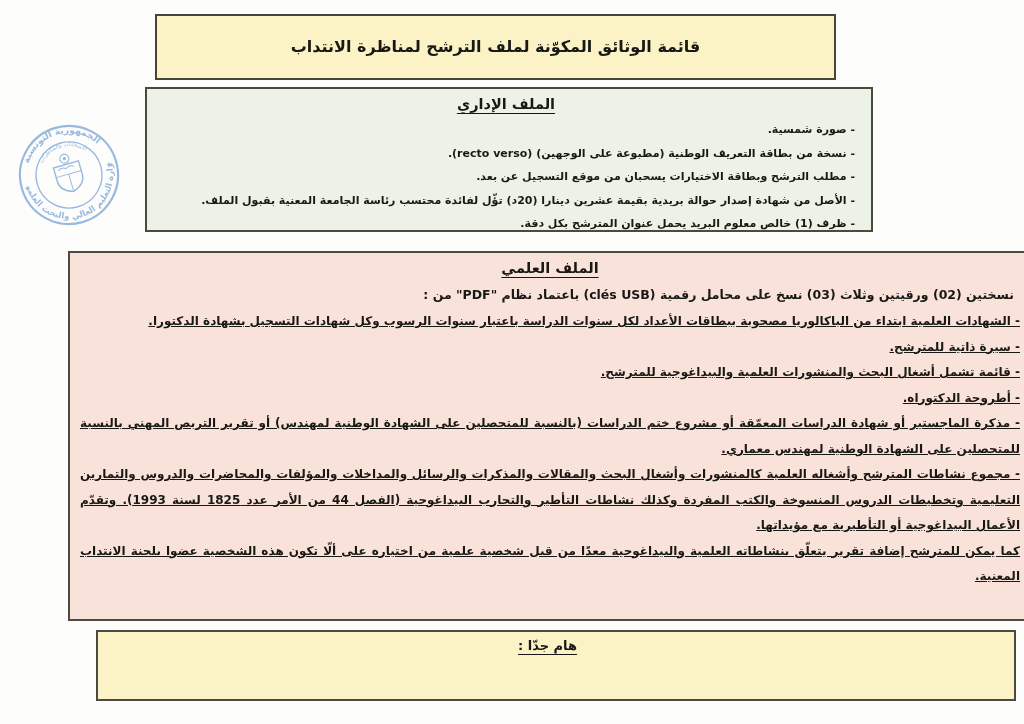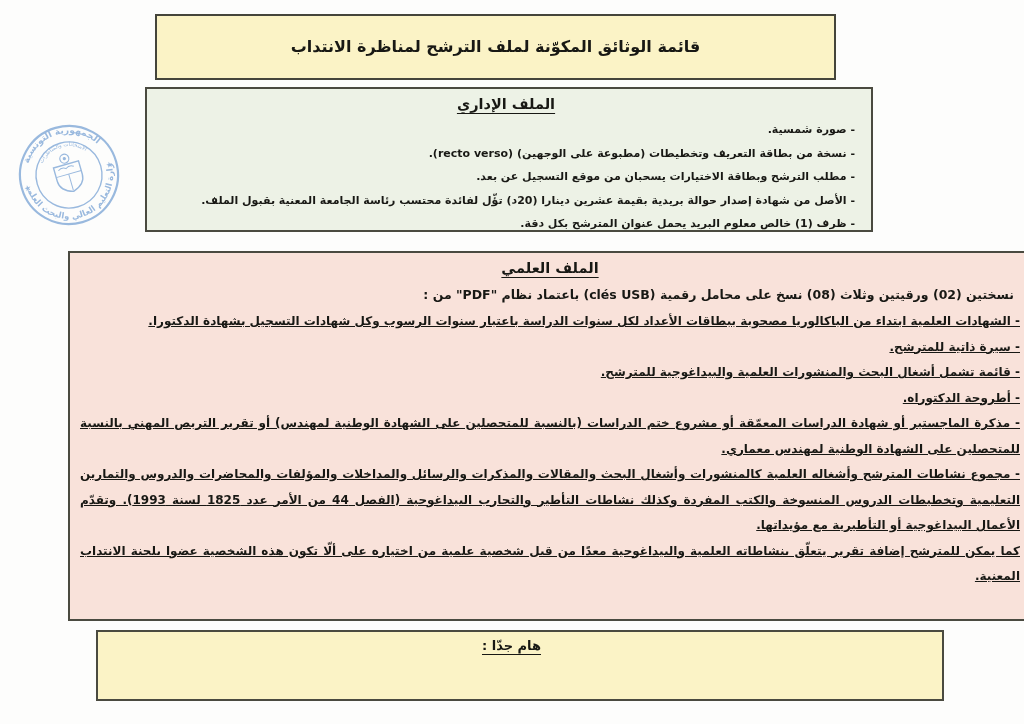--- a/index.html
+++ b/index.html
@@ -21,21 +21,21 @@
     left:145px;top:87px;width:728px;height:145px;
     background:#edf2e6;border:2px solid #4a4a40;
     padding:5px 16px 4px 10px;direction:rtl;
   }
   .sci-box{
     left:68px;top:251px;width:967px;height:370px;
     background:#f9e2da;border:2px solid #4a4a40;
     padding:5px 13px 4px 10px;direction:rtl;
   }
   .imp-box{
-    left:96px;top:630px;width:848px;height:71px;
+    left:96px;top:630px;width:920px;height:71px;
     background:#fbf3c6;border:2px solid #4a4a40;
     padding:4px 27px 4px 10px;direction:rtl;
   }
   .box-heading{
     text-align:center;font-weight:bold;font-size:14.5px;
     text-decoration:underline;text-underline-offset:4px;
     margin:2px 0 6px 0;
   }
   .admin-box .item{
     font-size:11px;font-weight:bold;line-height:23.5px;margin:0;
@@ -62,21 +62,21 @@
 </head>
 <body>
 
 <div class="box title-box">
   <div>قائمة الوثائق المكوّنة لملف الترشح لمناظرة الانتداب</div>
 </div>
 
 <div class="box admin-box">
   <div class="box-heading">الملف الإداري</div>
   <p class="item">- صورة شمسية.</p>
-  <p class="item">- نسخة من بطاقة التعريف وتخطيطات (مطبوعة على الوجهين) (recto verso).</p>
+  <p class="item">- نسخة من بطاقة التعريف الوطنية (مطبوعة على الوجهين) (recto verso).</p>
   <p class="item">- مطلب الترشح وبطاقة الاختيارات يسحبان من موقع التسجيل عن بعد.</p>
   <p class="item">- الأصل من شهادة إصدار حوالة بريدية بقيمة عشرين دينارا (20د) تؤّل لفائدة محتسب رئاسة الجامعة المعنية بقبول الملف.</p>
   <p class="item">- ظرف (1) خالص معلوم البريد يحمل عنوان المترشح بكل دقة.</p>
 </div>
 
 <div class="stamp">
   <svg width="106" height="106" viewBox="0 0 106 106">
     <defs>
       <path id="arcTop" d="M 11,53 A 42,42 0 0 1 95,53" fill="none"></path>
       <path id="arcBottom" d="M 9,53 A 44,44 0 0 0 97,53" fill="none"></path>
@@ -102,21 +102,21 @@
       <path d="M 40,42 h26 v14 q0,10 -13,14 q-13,-4 -13,-14 Z" fill="none" stroke="#7ea6d6" stroke-width="1.4"></path>
       <path d="M 40,52 h26" stroke="#7ea6d6" stroke-width="1"></path>
       <path d="M 53,52 v17" stroke="#7ea6d6" stroke-width="1"></path>
       <path d="M 44,46 q4,-3 8,0 q4,-3 8,0" fill="none" stroke="#7ea6d6" stroke-width="1"></path>
     </g>
   </svg>
 </div>
 
 <div class="box sci-box">
   <div class="box-heading">الملف العلمي</div>
-  <p class="sci-intro">نسختين (02) ورقيتين وثلاث (08) نسخ على محامل رقمية (clés USB) باعتماد نظام "PDF" من :</p>
+  <p class="sci-intro">نسختين (02) ورقيتين وثلاث (03) نسخ على محامل رقمية (clés USB) باعتماد نظام "PDF" من :</p>
   <p class="item">- الشهادات العلمية ابتداء من الباكالوريا مصحوبة ببطاقات الأعداد لكل سنوات الدراسة باعتبار سنوات الرسوب وكل شهادات التسجيل بشهادة الدكتورا.</p>
   <p class="item">- سيرة ذاتية للمترشح.</p>
   <p class="item">- قائمة تشمل أشغال البحث والمنشورات العلمية والبيداغوجية للمترشح.</p>
   <p class="item">- أطروحة الدكتوراه.</p>
   <p class="item">- مذكرة الماجستير أو شهادة الدراسات المعمّقة أو مشروع ختم الدراسات (بالنسبة للمتحصلين على الشهادة الوطنية لمهندس) أو تقرير التربص المهني بالنسبة للمتحصلين على الشهادة الوطنية لمهندس معماري.</p>
   <p class="item">- مجموع نشاطات المترشح وأشغاله العلمية كالمنشورات وأشغال البحث والمقالات والمذكرات والرسائل والمداخلات والمؤلفات والمحاضرات والدروس والتمارين التعليمية وتخطيطات الدروس المنسوخة والكتب المفردة وكذلك نشاطات التأطير والتجارب البيداغوجية (الفصل 44 من الأمر عدد 1825 لسنة 1993). وتقدّم الأعمال البيداغوجية أو التأطيرية مع مؤيداتها.</p>
   <p class="closing">كما يمكن للمترشح إضافة تقرير يتعلّق بنشاطاته العلمية والبيداغوجية معدًا من قبل شخصية علمية من اختياره على ألّا تكون هذه الشخصية عضوا بلجنة الانتداب المعنية.</p>
 </div>
 
 <div class="box imp-box">

